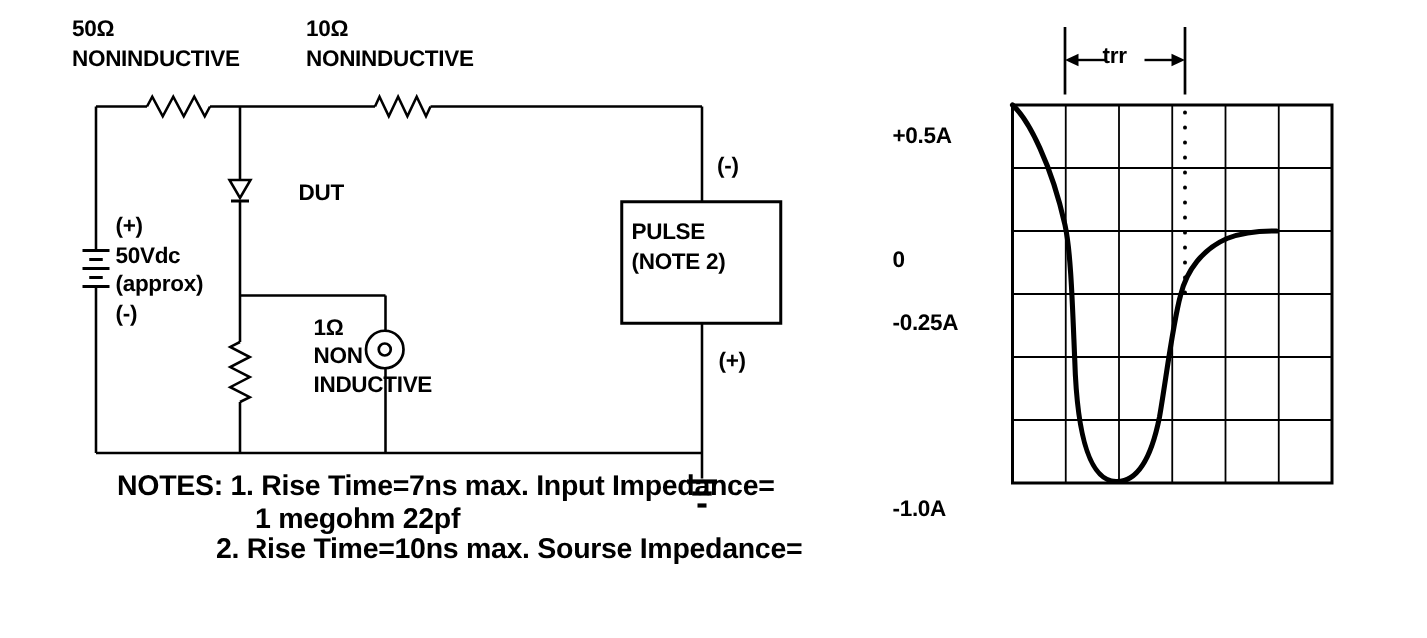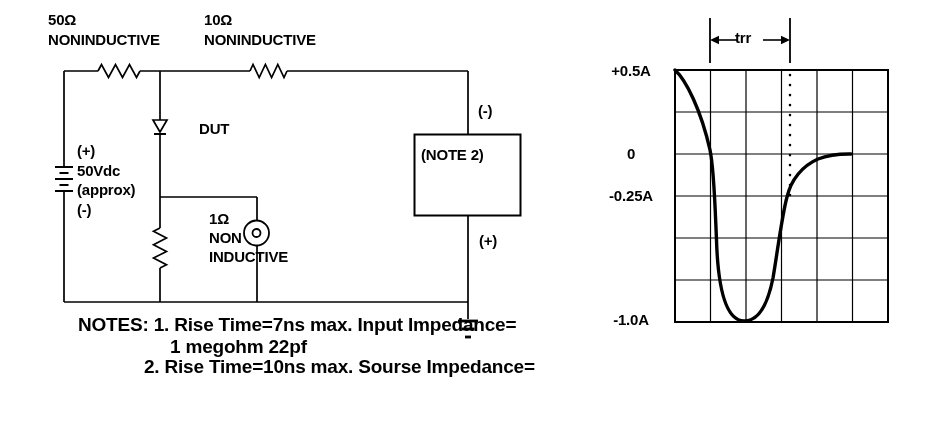--- a/index.html
+++ b/index.html
@@ -4,21 +4,21 @@
 <style>
   html,body{margin:0;padding:0;background:#fff;}
   .canvas{
     position:relative;width:951px;height:378px;background:#ffffff;overflow:hidden;
     font-family:"Liberation Sans","DejaVu Sans",sans-serif;
     font-weight:700;color:#000;letter-spacing:-0.2px;
   }
   .svg-layer{position:absolute;left:0;top:0;}
   .lbl{position:absolute;font-size:15px;line-height:19.5px;white-space:nowrap;}
   .lbl div{white-space:nowrap;}
-  .r-align{text-align:center;}
+  .r-align{text-align:left;margin-top:20px;}
   .notes-line{position:absolute;font-size:19px;line-height:17px;white-space:nowrap;}
 </style>
 </head>
 <body>
 
 <div class="canvas">
 
   <svg class="svg-layer" width="951" height="425" viewBox="0 0 951 425">
     <g stroke="#000" fill="none" stroke-width="1.7">
 
@@ -102,20 +102,21 @@
   </div>
 
   <div class="lbl" style="left:172px;top:209px;line-height:19px;margin-left:37px;">
     <div>1Ω</div>
     <div>NON</div>
     <div>INDUCTIVE</div>
   </div>
 
 
   <div class="lbl" style="left:421px;top:145px;line-height:20px;">
+    <div>PULSE</div>
     <div>(NOTE 2)</div>
   </div>
 
   <div class="lbl" style="left:478px;top:101px;">(-)</div>
   <div class="lbl" style="left:479px;top:231px;">(+)</div>
 
   <div class="notes-line" style="left:78px;top:316px;">NOTES: 1. Rise Time=7ns max. Input Impedance=</div>
   <div class="notes-line" style="left:170px;top:338px;">1 megohm 22pf</div>
   <div class="notes-line" style="left:144px;top:358px;">2. Rise Time=10ns max. Sourse Impedance=</div>
   <div class="notes-line" style="left:172px;top:378px;">50 ohms</div>

